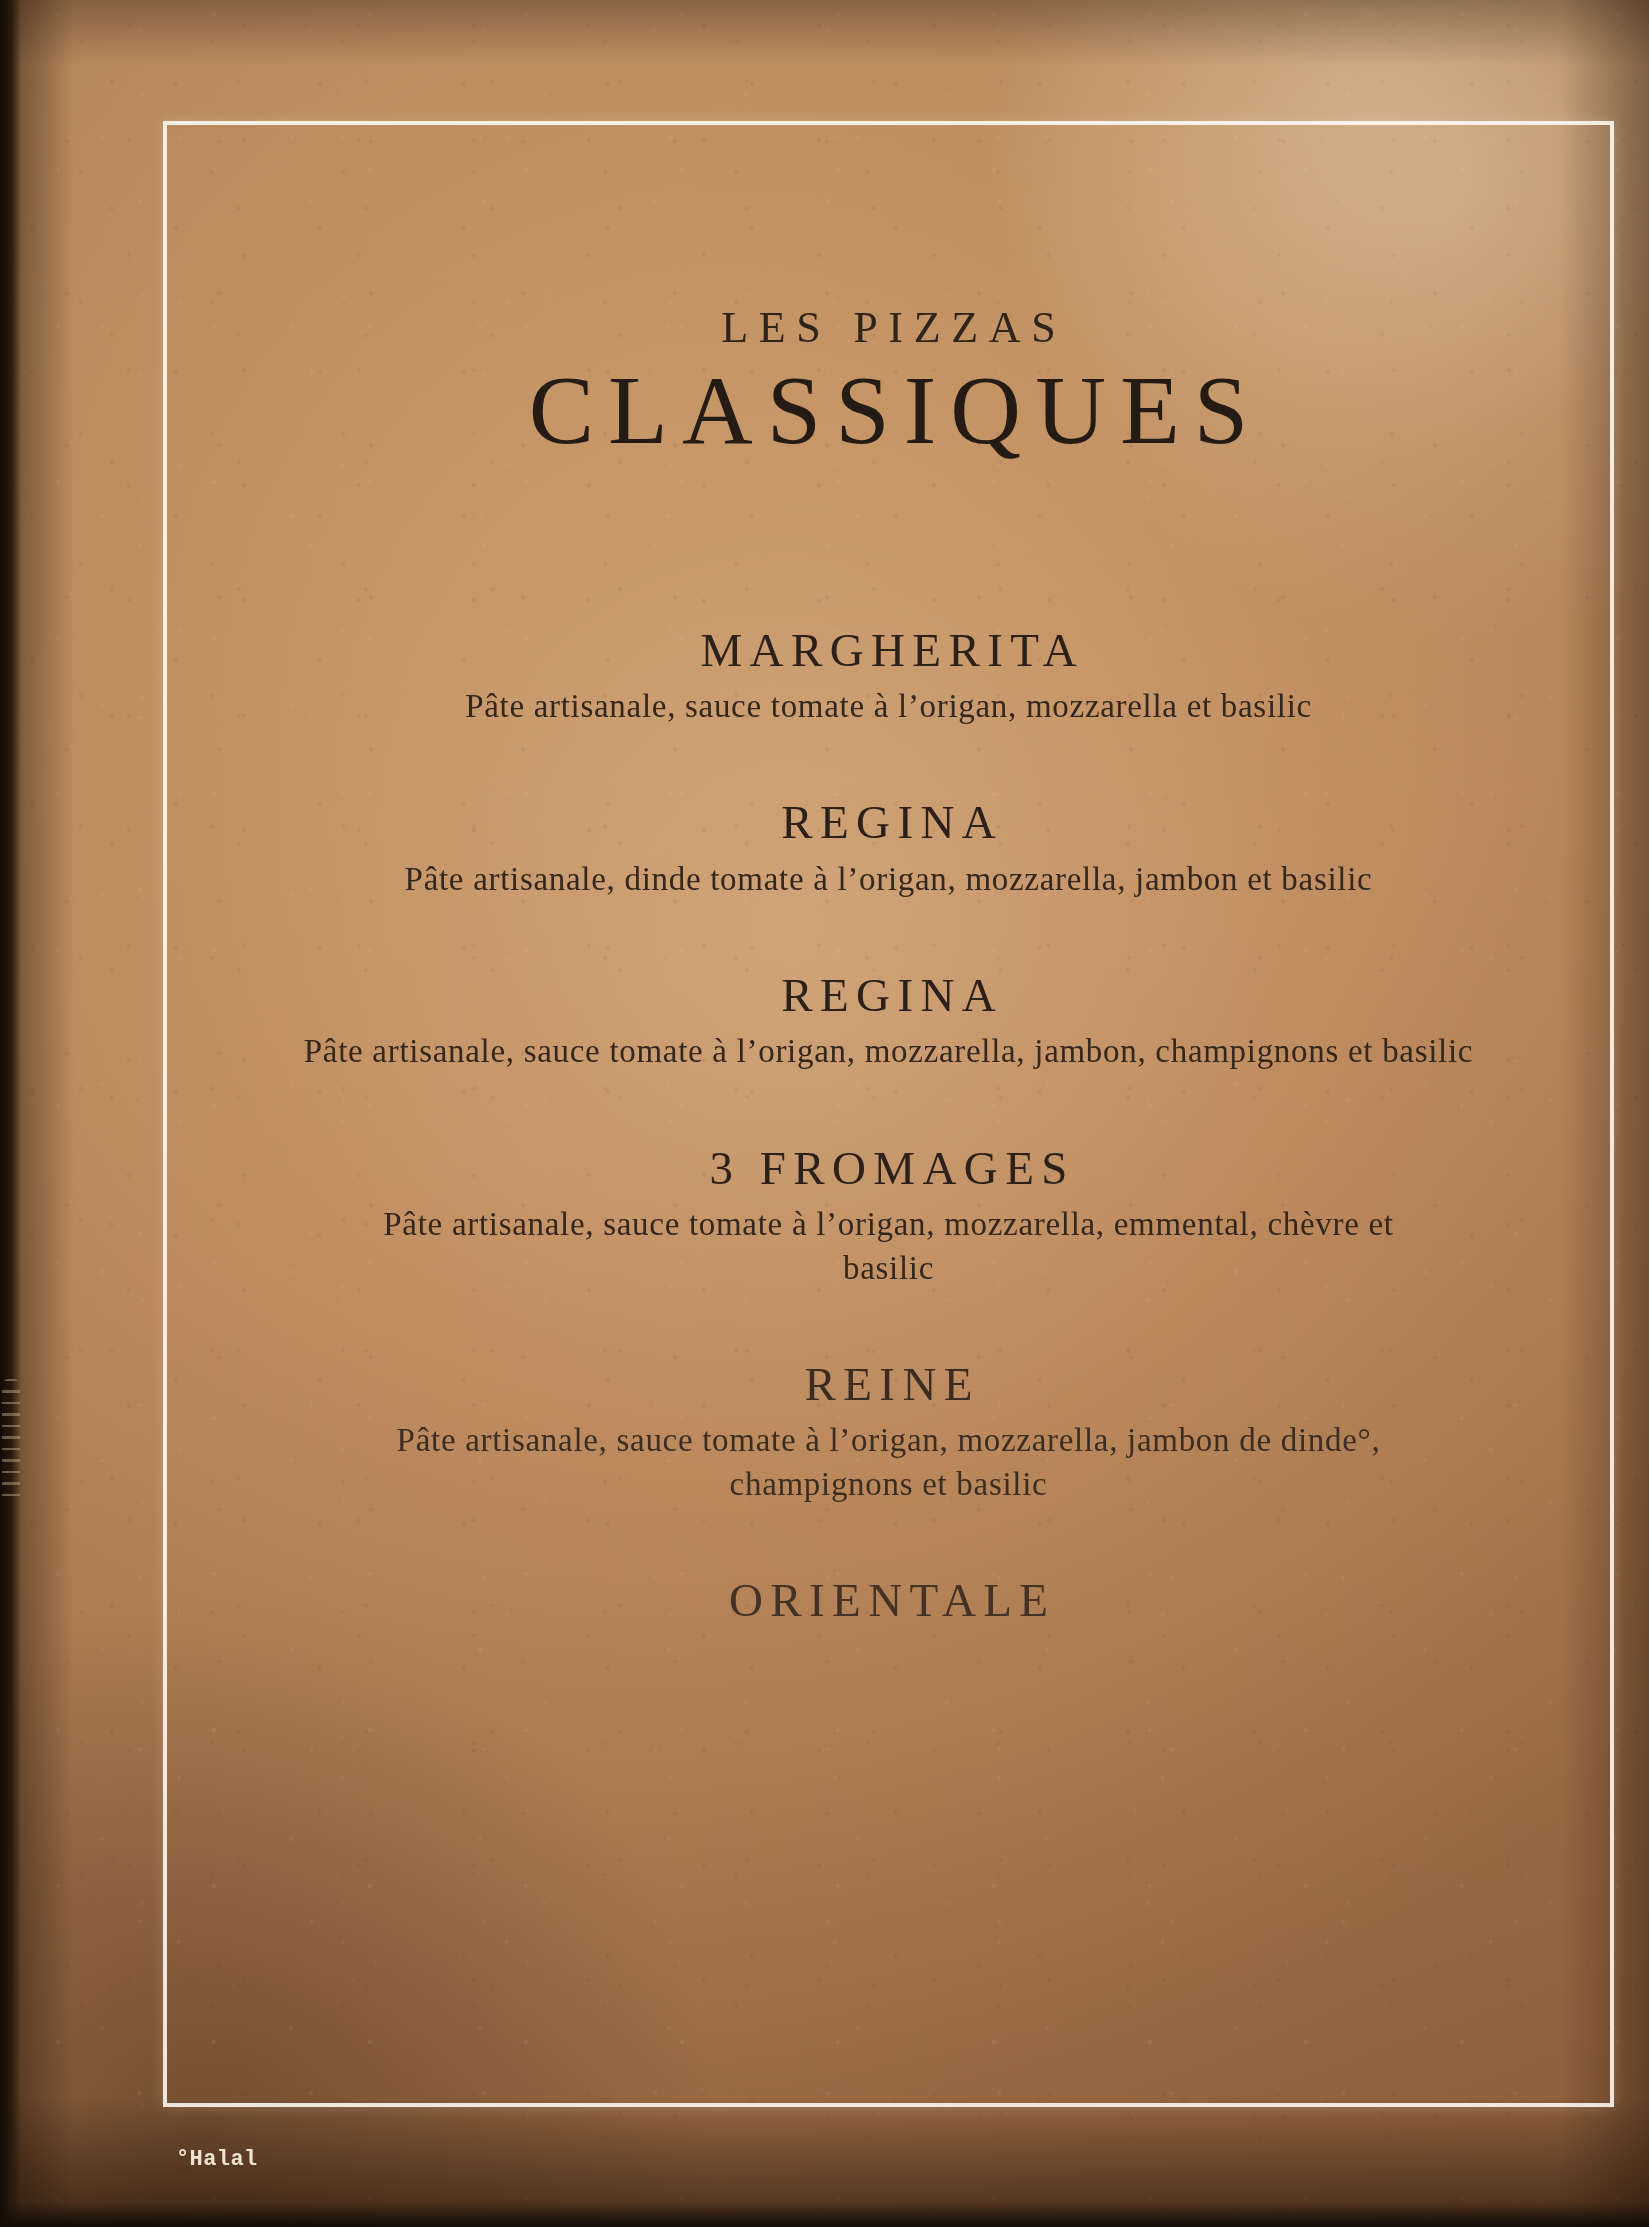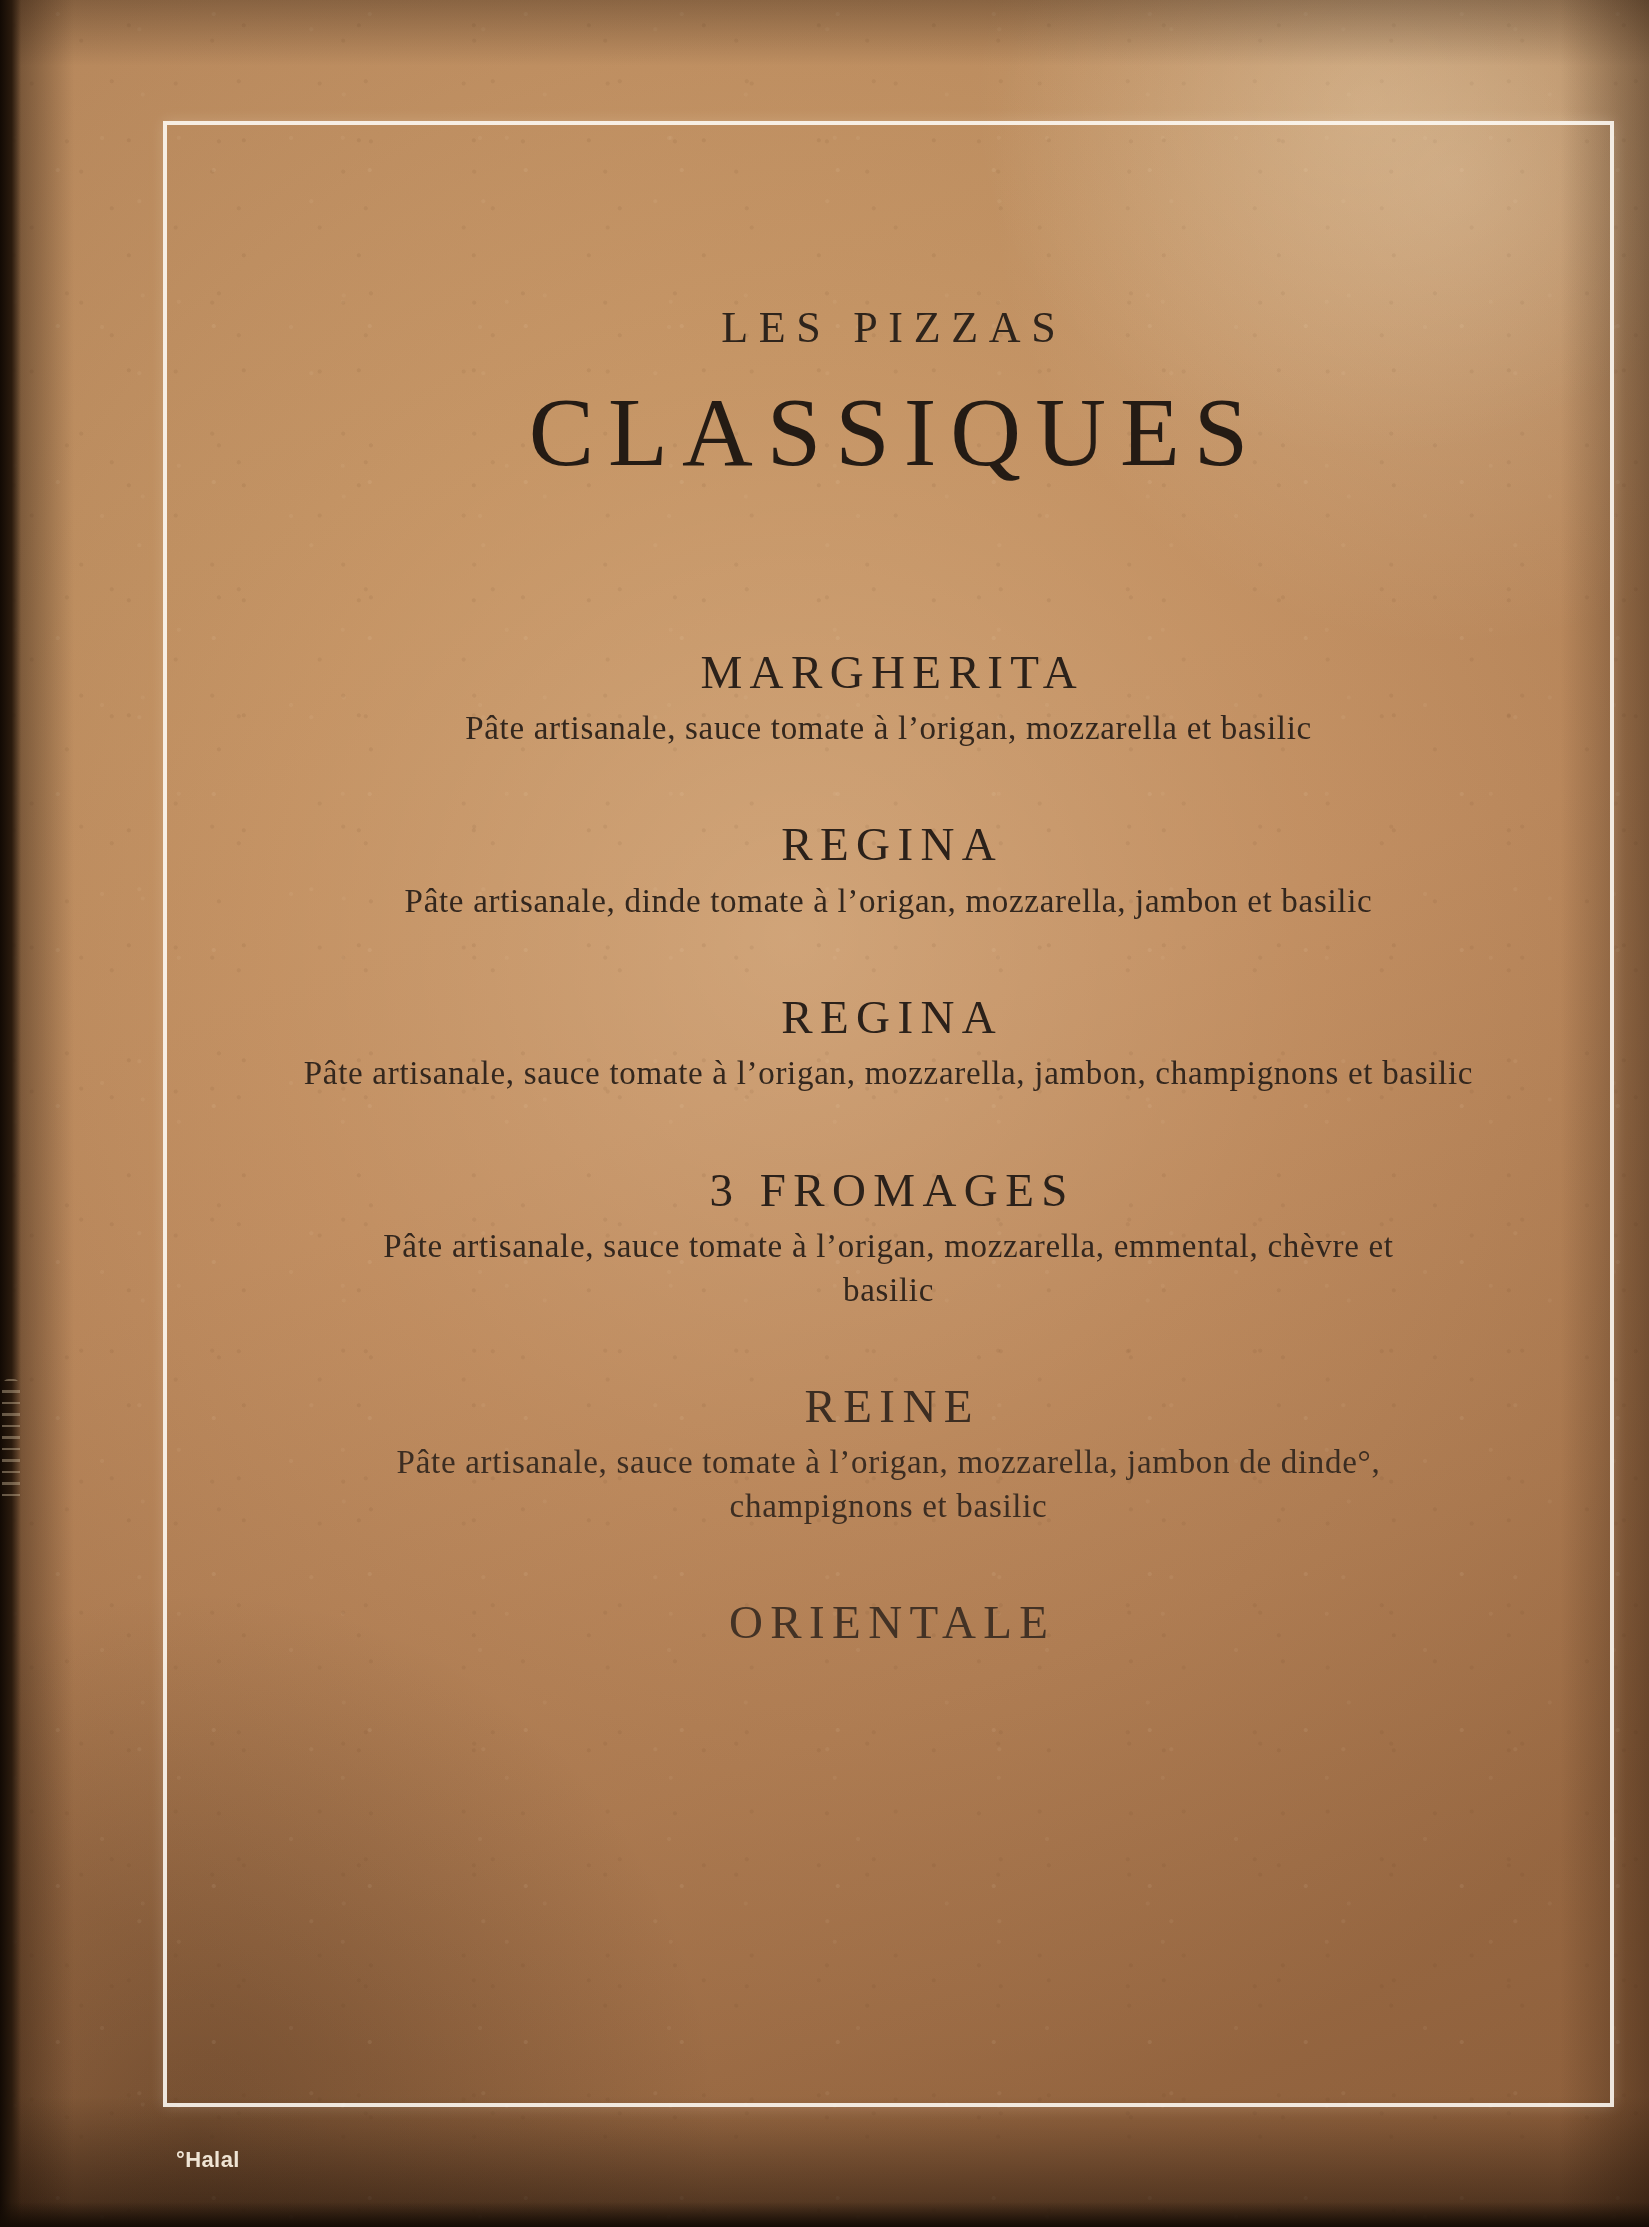--- a/index.html
+++ b/index.html
@@ -119,21 +119,21 @@
   .header {
     padding-top: 163px;
   }
   .kicker {
     font-size: 44px;
     letter-spacing: 10.7px;
     color: #2e241c;
     text-indent: 10.7px;
   }
   .title {
-    margin-top: 23px;
+    margin-top: 1px;
     font-size: 98px;
     letter-spacing: 14px;
     color: #241b14;
     text-indent: 14px;
     line-height: 1.15;
   }
 
   .items {
     margin-top: 156px;
   }
@@ -160,21 +160,21 @@
   
   .item:nth-child(5) .item-name,
   .item:nth-child(5) .item-desc { color: #372a20; opacity: 0.96; }
   .item:nth-child(6) .item-name,
   .item:nth-child(6) .item-desc { color: #3b2d22; opacity: 0.93; }
 
   .footnote {
     position: absolute;
     left: 176px;
     top: 2147px;
-    font-family: Liberation Sans, sans-serif;
+    font-family: Liberation Mono, monospace;
     font-size: 22px;
     font-weight: bold;
     color: #efe4d4;
     letter-spacing: 0.4px;
   }
 </style>
 </head>
 <body>
 
 <div class="menu-card">

